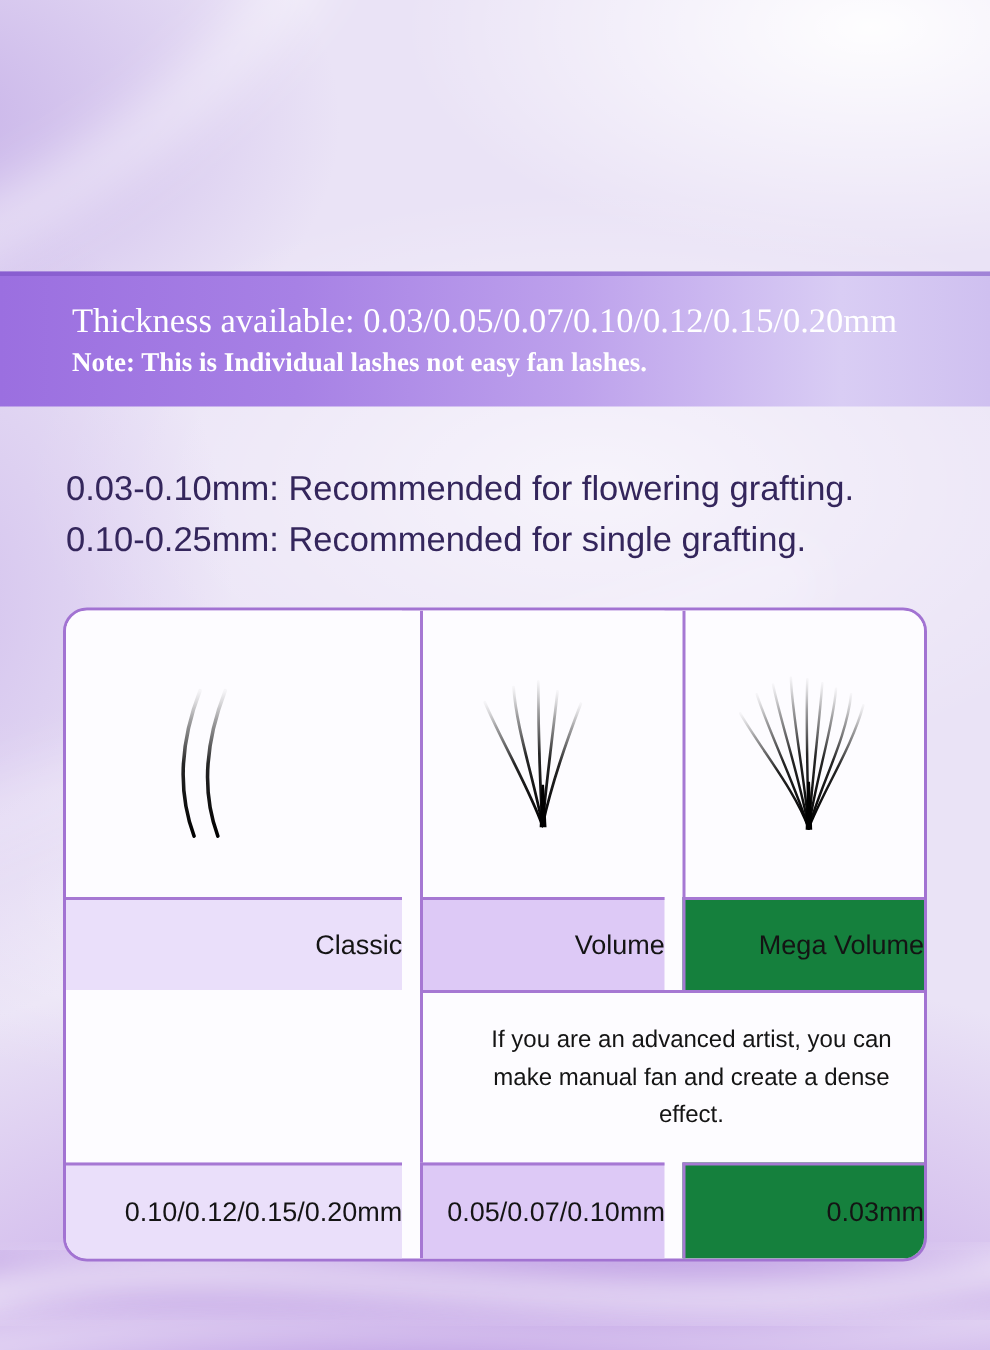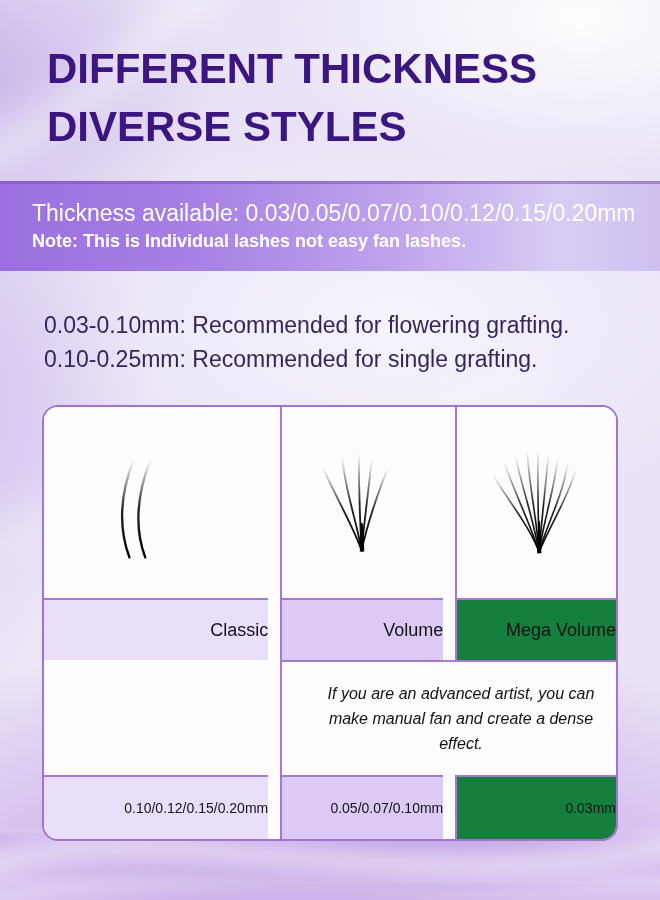--- a/index.html
+++ b/index.html
@@ -15,21 +15,21 @@
       radial-gradient(ellipse 620px 320px at 60% 36%, rgba(255,255,255,0.6), rgba(255,255,255,0) 62%),
       radial-gradient(ellipse 420px 220px at 18% 66%, rgba(255,255,255,0.45), rgba(255,255,255,0) 60%);
   }
   .swirls{position:absolute;inset:0;pointer-events:none;}
   .title{position:absolute;left:47px;top:40px;font-size:42px;line-height:58px;
     font-weight:bold;color:#3b1580;letter-spacing:0px;}
   .banner{
     position:absolute;left:0;top:181px;width:660px;height:90px;box-sizing:border-box;
     background:linear-gradient(90deg,#9b6fe0 0%,#a781e5 30%,#bda1ec 58%,#d9cdf4 85%,#cfc0f0 100%);
     color:#ffffff;display:flex;flex-direction:column;justify-content:center;
-    padding-left:32px;gap:4px;
+    padding-left:48px;gap:4px;font-family:Liberation Serif, serif;
   }
   .banner::before{content:"";position:absolute;left:0;top:0;width:100%;height:3px;
     background:rgba(122,80,195,0.55);}
   .banner-line1{font-size:23px;font-weight:400;}
   .banner-line2{font-size:18px;font-weight:bold;}
   .recs{position:absolute;left:44px;top:308px;color:#34265c;font-size:23px;line-height:34px;}
   .lash-table{
     position:absolute;left:42px;top:405px;width:576px;height:436px;box-sizing:border-box;
     display:grid;
     grid-template-columns:39.2% 30.6% 30.2%;
@@ -41,22 +41,22 @@
   .bl{border-left:2px solid #a678d3;margin-left:12px;}
   .bt{border-top:2px solid #a678d3;}
   .ill{background:#fdfcff;}
   .lab{font-size:18px;}
   .c1{background:#eadffa;}
   .c2{background:#ddc9f6;}
   .c3{background:#15803d;}
   .desc{background:#fdfcff;font-size:16px;line-height:25px;}
   .desc .txt{max-width:197px;}
   .desc-wide .txt{max-width:310px;}
-  .val{font-size:14px;}
-  .merged{grid-column:2/4;font-style:italic;}
+  .val{font-size:18px;}
+  .merged{grid-column:2/4;}
   svg{display:block;}
 </style>
 </head>
 <body>
 
 <div class="page">
 
   <svg class="swirls" width="660" height="900" viewBox="0 0 660 900">
     <defs>
       <filter id="blurA" x="-50%" y="-50%" width="200%" height="200%">
@@ -66,24 +66,20 @@
         <feGaussianBlur stdDeviation="16"></feGaussianBlur>
       </filter>
     </defs>
     <path d="M-40 170 C60 120 140 70 210 -30" stroke="#ffffff" stroke-opacity="0.4" stroke-width="36" fill="none" filter="url(#blurB)"></path>
     <path d="M-40 560 C140 480 320 470 540 380" stroke="#ffffff" stroke-opacity="0.22" stroke-width="40" fill="none" filter="url(#blurB)"></path>
     <path d="M-40 845 C200 882 460 820 700 868" stroke="#b893e0" stroke-opacity="0.5" stroke-width="30" fill="none" filter="url(#blurA)"></path>
     <path d="M-40 870 C160 812 420 905 700 842" stroke="#ffffff" stroke-opacity="0.55" stroke-width="24" fill="none" filter="url(#blurA)"></path>
     <path d="M-40 905 C200 852 480 930 700 872" stroke="#ffffff" stroke-opacity="0.35" stroke-width="20" fill="none" filter="url(#blurA)"></path>
   </svg>
 
-  <div class="title">
-    <div>DIFFERENT THICKNESS</div>
-    <div>DIVERSE STYLES</div>
-  </div>
 
   <div class="banner">
     <div class="banner-line1">Thickness available: 0.03/0.05/0.07/0.10/0.12/0.15/0.20mm</div>
     <div class="banner-line2">Note: This is Individual lashes not easy fan lashes.</div>
   </div>
 
   <div class="recs">
     <div>0.03-0.10mm: Recommended for flowering grafting.</div>
     <div>0.10-0.25mm: Recommended for single grafting.</div>
   </div>

